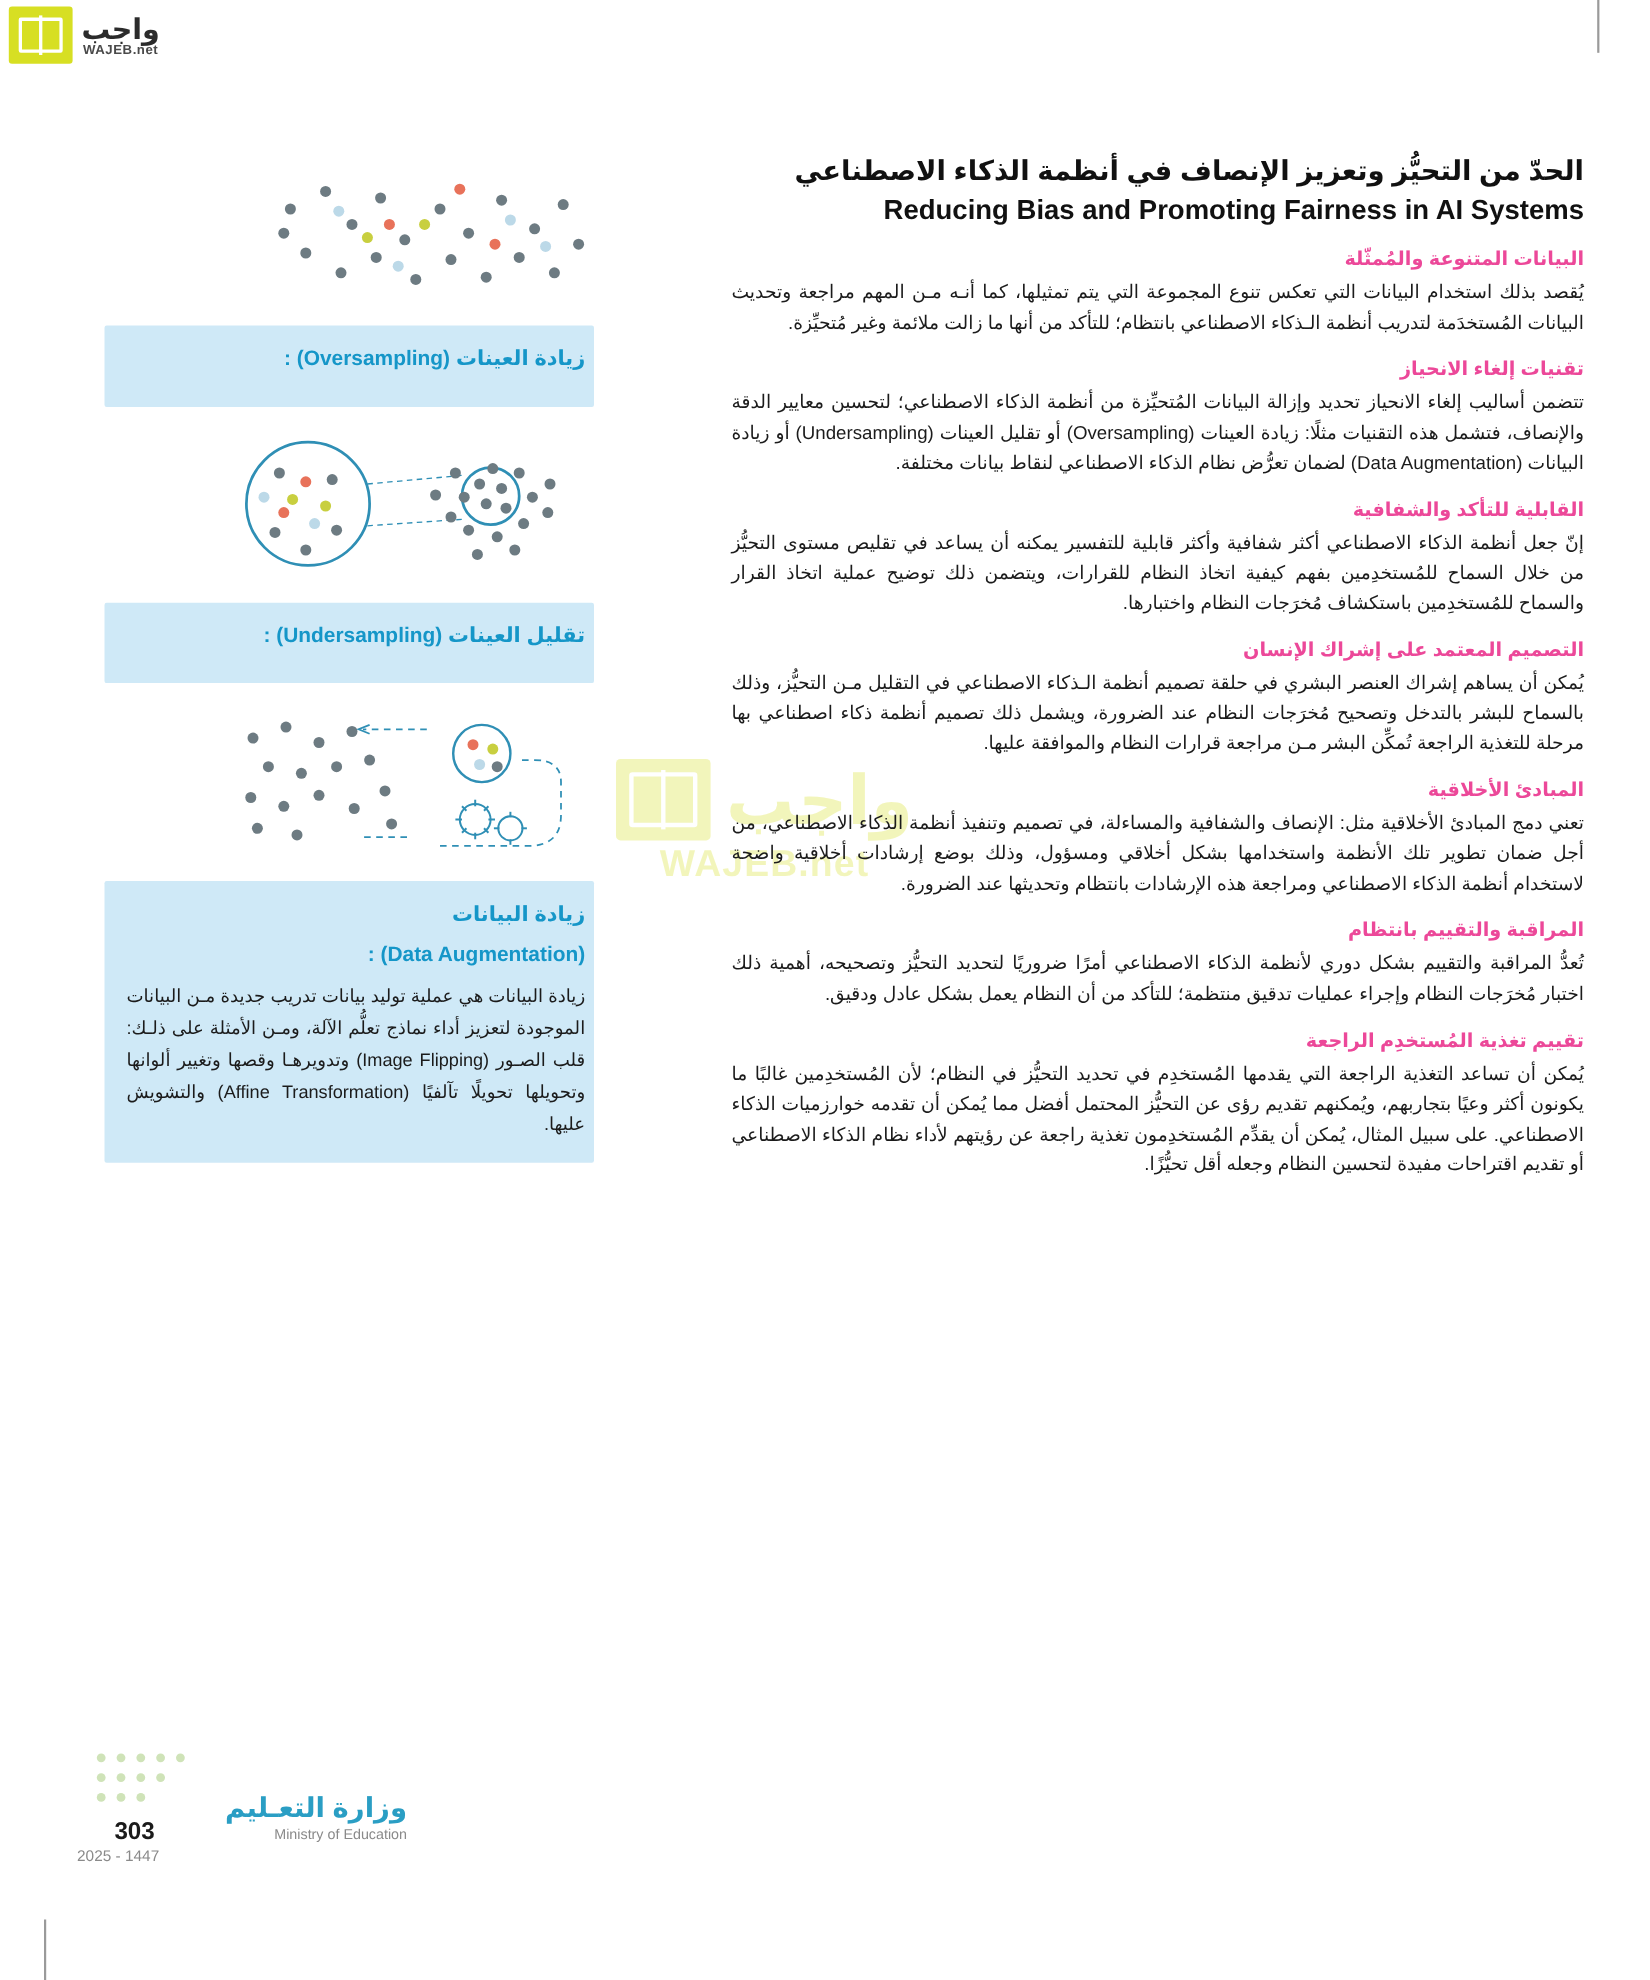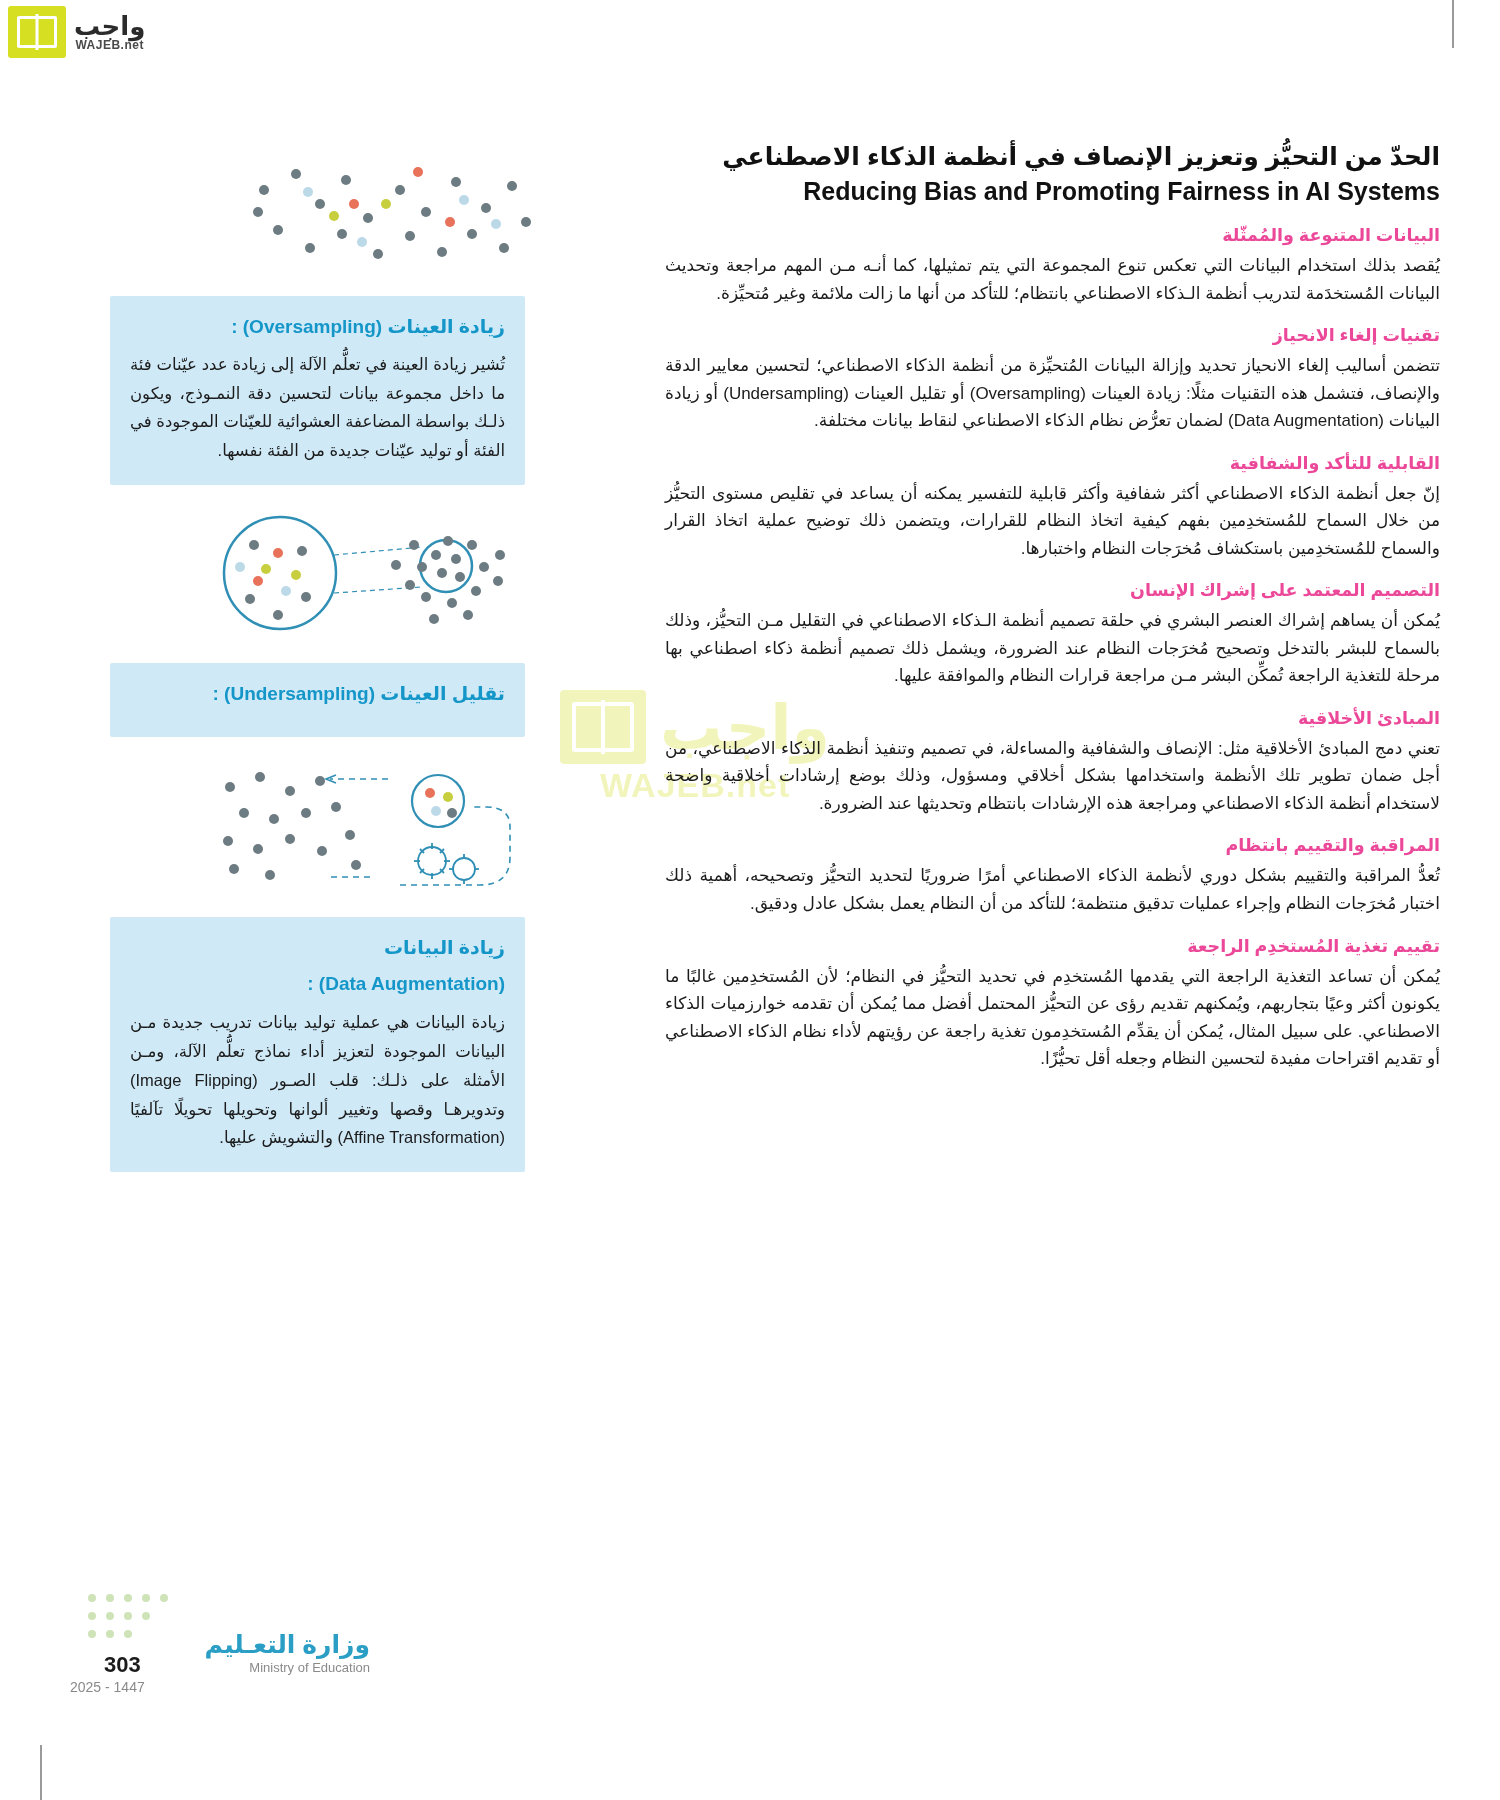--- a/index.html
+++ b/index.html
@@ -82,22 +82,22 @@
   h2.sec{
     font-size:17.5px;font-weight:bold;color:#ec4899;margin:18px 0 6px 0;
   }
   p.body{
     font-size:17px;line-height:1.62;margin:0 0 4px 0;text-align:justify;
     text-justify:inter-word;color:#1b1b1b;
   }
 
   
   .card{
-    background:#cfe9f7;border-radius:2px;padding:18px 20px 20px 20px;
-    margin:15px;
+    background:#cfe9f7;border-radius:2px;padding:18px 8px 20px 20px;
+    margin:0;
   }
   .card-title{
     color:#1596c8;font-size:19px;font-weight:bold;margin:0 0 10px 0;line-height:1.35;
   }
   .card-title.two-line{line-height:1.4;}
   .card-body{
     font-size:16.5px;line-height:1.75;margin:0;text-align:justify;color:#1b1b1b;
   }
 
   
@@ -216,21 +216,20 @@
           <circle cx="58" cy="32" r="5"></circle>
             <circle cx="214" cy="40" r="5"></circle>
           <circle cx="246" cy="64" r="5"></circle>
             <circle cx="112" cy="82" r="5"></circle>
         </g>
       </svg>
     </div>
 
     <div class="card">
       <p class="card-title">زيادة العينات (Oversampling) :</p>
-      <p class="card-body">تُشير زيادة العينة في تعلُّم الآلة إلى زيادة عدد عيّنات فئة ما داخل مجموعة بيانات لتحسين دقة النمـوذج، ويكون ذلـك بواسطة المضاعفة العشوائية للعيّنات الموجودة في الفئة أو توليد عيّنات جديدة من الفئة نفسها.</p>
     </div>
 
     <div class="illus illus-2">
       <svg width="330" height="130" viewBox="0 0 330 130">
         <circle cx="70" cy="62" r="56" fill="none" stroke="#2f8fb5" stroke-width="2.5"></circle>
         <circle cx="236" cy="55" r="26" fill="none" stroke="#2f8fb5" stroke-width="2.5"></circle>
         <line x1="124" y1="44" x2="212" y2="36" stroke="#2f8fb5" stroke-width="1.2" stroke-dasharray="5 4"></line>
         <line x1="124" y1="82" x2="212" y2="76" stroke="#2f8fb5" stroke-width="1.2" stroke-dasharray="5 4"></line>
         <g fill="#6d7b82">
           <circle cx="44" cy="34" r="5"></circle>

